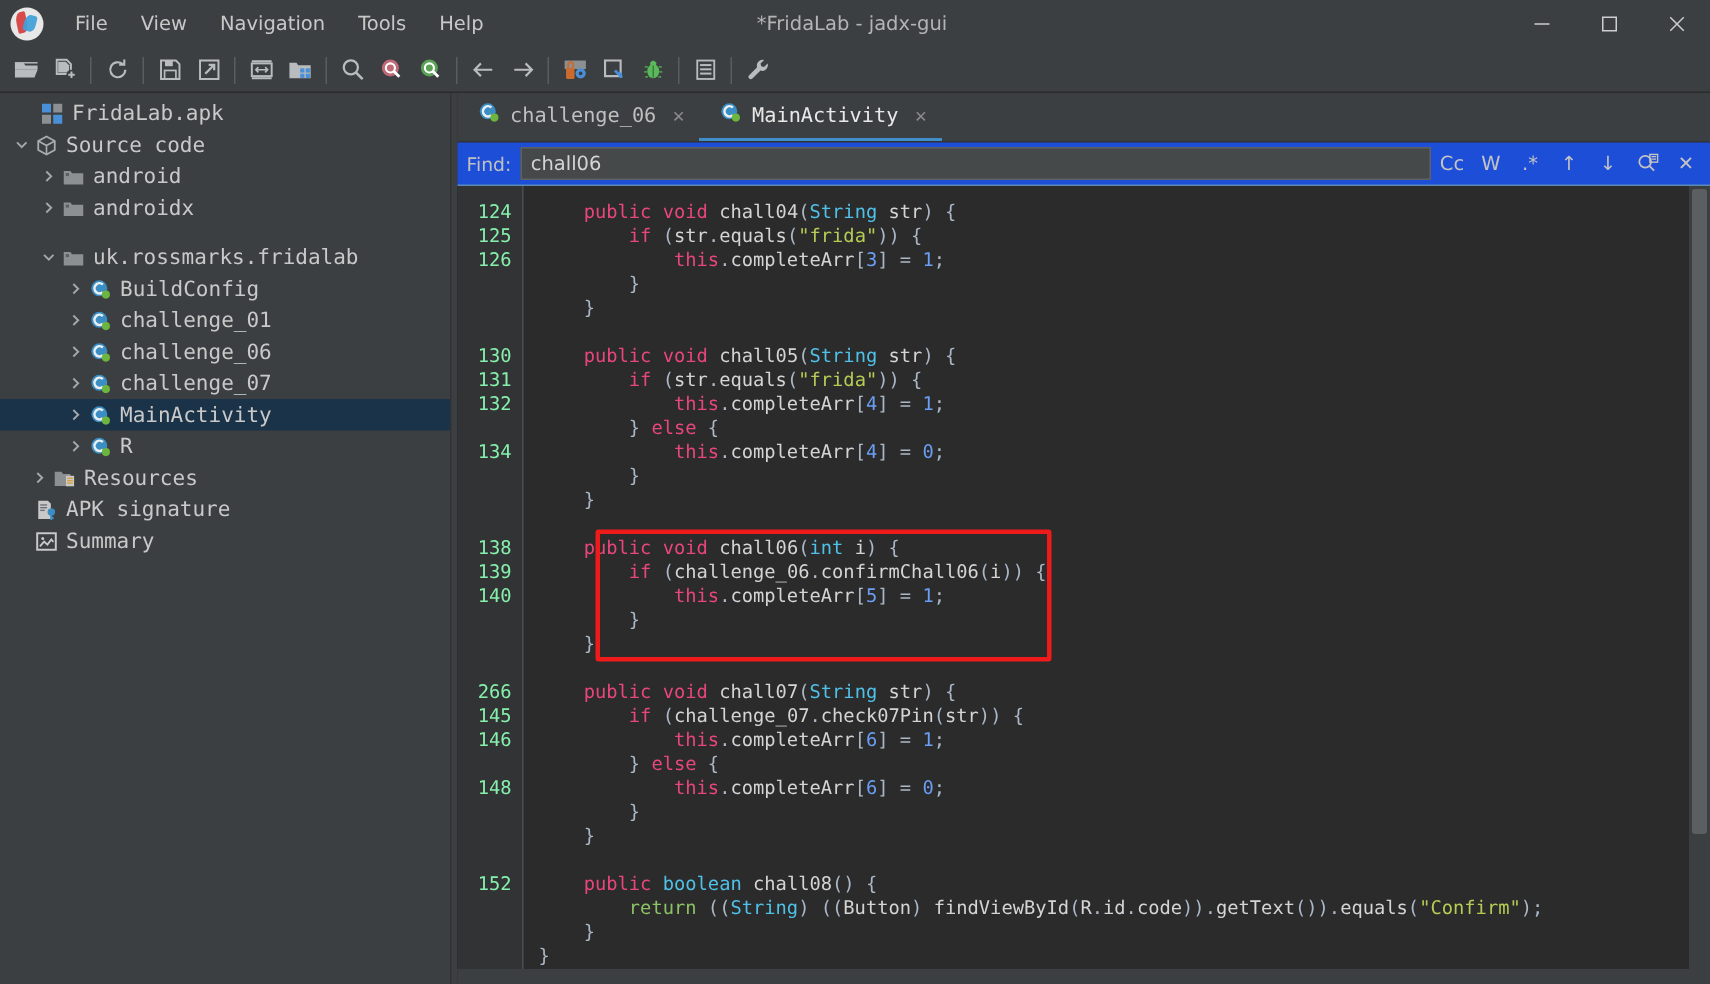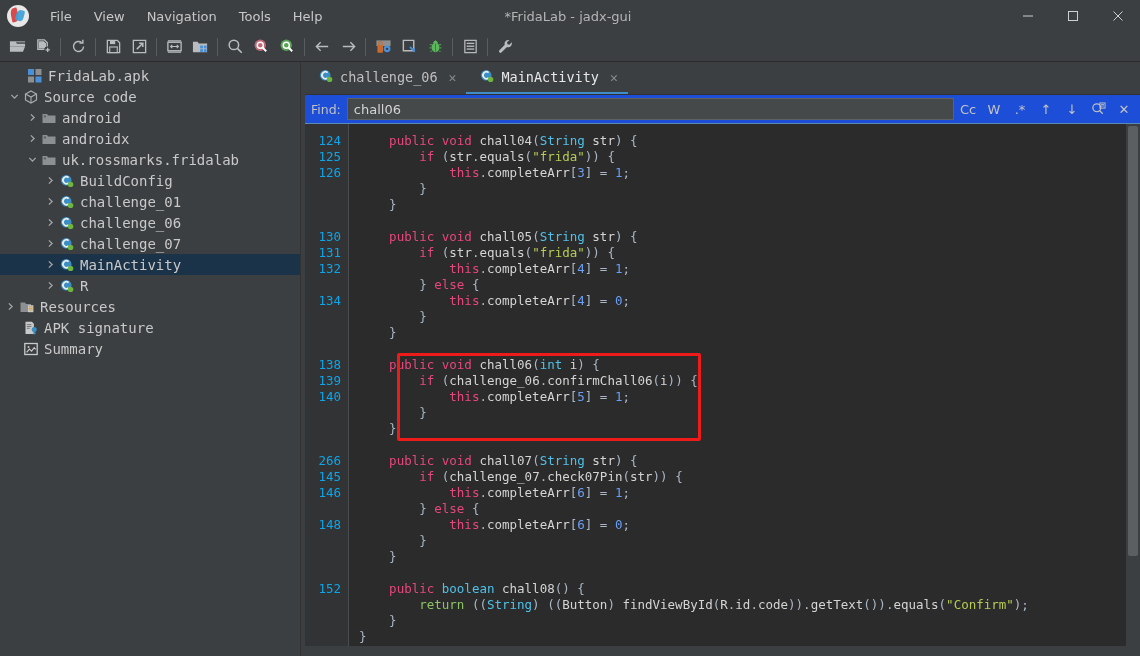--- a/index.html
+++ b/index.html
@@ -105,21 +105,21 @@
     font-family: "DejaVu Sans", sans-serif;
   }
 
   .code-area { flex: 1 1 auto; display: flex; min-height: 0; background: #2b2b2b; position: relative; overflow:hidden;}
   .gutter {
     width: 44px; flex: 0 0 44px; background: #313335; color: #606366;
     font-family: "DejaVu Sans Mono", monospace; font-size: 12.5px;
     text-align: right; padding: 9px 7px 0 0; border-right: 1px solid #4b4e50;
     user-select:none;
   }
-  .gln { height: 16px; line-height: 16px; color: #0ea5e9; }
+  .gln { height: 16px; line-height: 16px; color: #86efac; }
   .gln.blank { color: transparent; }
   .code {
     flex: 1 1 auto; padding: 9px 0 0 10px; overflow: hidden; position: relative;
     font-family: "DejaVu Sans Mono", monospace; font-size: 12.5px;
   }
   .cl { height: 16px; line-height: 16px; white-space: pre; color: #a9b7c6; }
   .kwp  { color: #e8467c; }   
   .type { color: #4fc1e9; }   
   .str  { color: #b5cc54; }   
   .num  { color: #6a9ff5; }   
@@ -354,21 +354,21 @@
             </svg>
           </span>
           <span class="tree-ico">
             <svg width="14" height="14" viewBox="0 0 14 14">
               <path d="M0.5 3h4.5l1 1.5h7.5V12h-13z" fill="#8c9093"></path>
               <rect x="1.8" y="4.4" width="2.2" height="2" fill="#5c6063"></rect>
             </svg>
           </span>
           <span class="tree-label">androidx</span>
         </div>
-        <div class="tree-row" style="padding-left: 24px;">
+        <div class="tree-row" style="padding-left: 24px; margin-top: 12px;">
           <span class="twisty">
             <svg width="9" height="9" viewBox="0 0 10 10">
               <path d="M1.5 3.2L5 6.8L8.5 3.2" fill="none" stroke="#a4a8ab" stroke-width="1.4"></path>
             </svg>
           </span>
           <span class="tree-ico">
             <svg width="14" height="14" viewBox="0 0 14 14">
               <path d="M0.5 3h4.5l1 1.5h7.5V12h-13z" fill="#8c9093"></path>
               <rect x="1.8" y="4.4" width="2.2" height="2" fill="#5c6063"></rect>
             </svg>
@@ -458,21 +458,21 @@
           </span>
           <span class="tree-ico">
             <svg width="14" height="14" viewBox="0 0 14 14">
               <circle cx="6.2" cy="6.2" r="5.3" fill="#3b8ec4"></circle>
               <path d="M8.6 3.6a3.4 3.4 0 1 0 0 5.2" fill="none" stroke="#eaeff2" stroke-width="1.7"></path>
               <circle cx="10.6" cy="10.4" r="2.7" fill="#6cb53f"></circle>
             </svg>
           </span>
           <span class="tree-label">R</span>
         </div>
-        <div class="tree-row" style="padding-left: 2px; text-align: center;">
+        <div class="tree-row" style="padding-left: 18px; text-align: center;">
           <span class="twisty">
             <svg width="9" height="9" viewBox="0 0 10 10">
               <path d="M3.2 1.5L6.8 5L3.2 8.5" fill="none" stroke="#a4a8ab" stroke-width="1.4"></path>
             </svg>
           </span>
           <span class="tree-ico">
             <svg width="14" height="14" viewBox="0 0 14 14">
               <path d="M0.5 2.5h4.5l1 1.5h5V12h-10.5z" fill="#8c9093"></path>
               <rect x="8" y="5.2" width="5.4" height="7" fill="#c9c9c9"></rect>
               <rect x="8.8" y="6.4" width="3.8" height="0.9" fill="#d9a13a"></rect>

